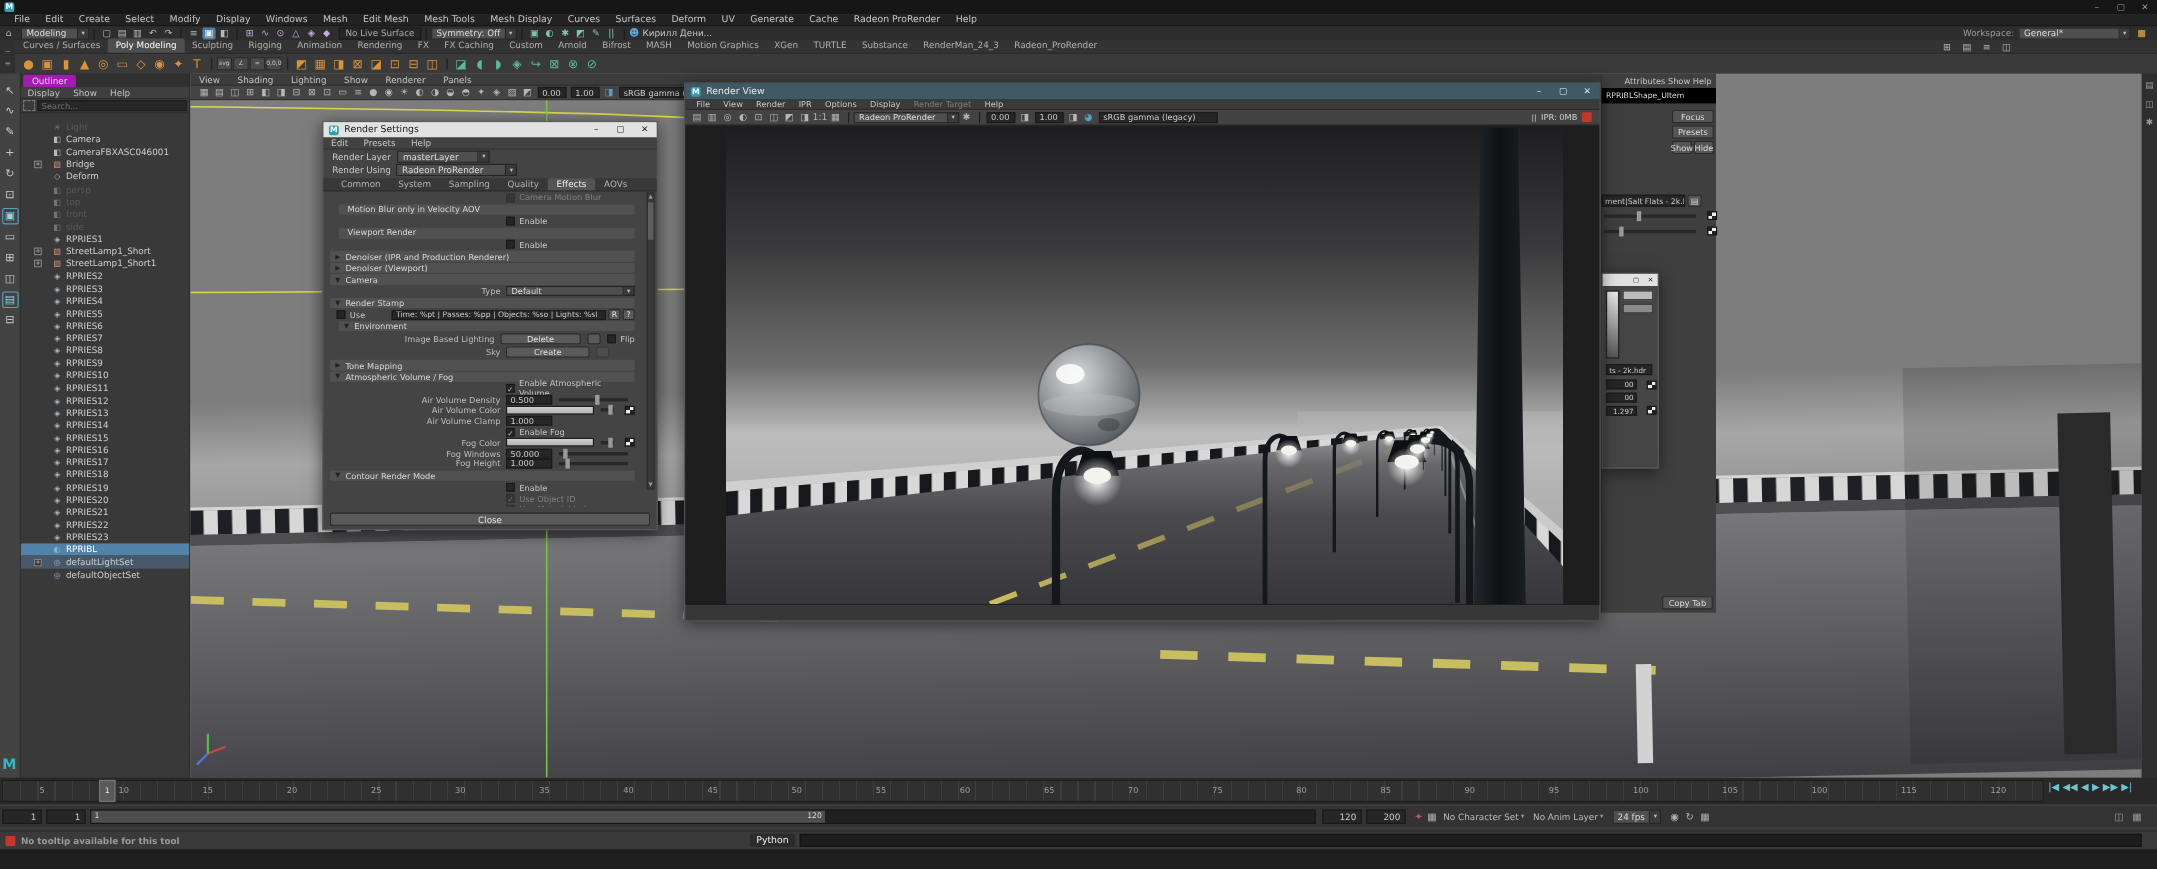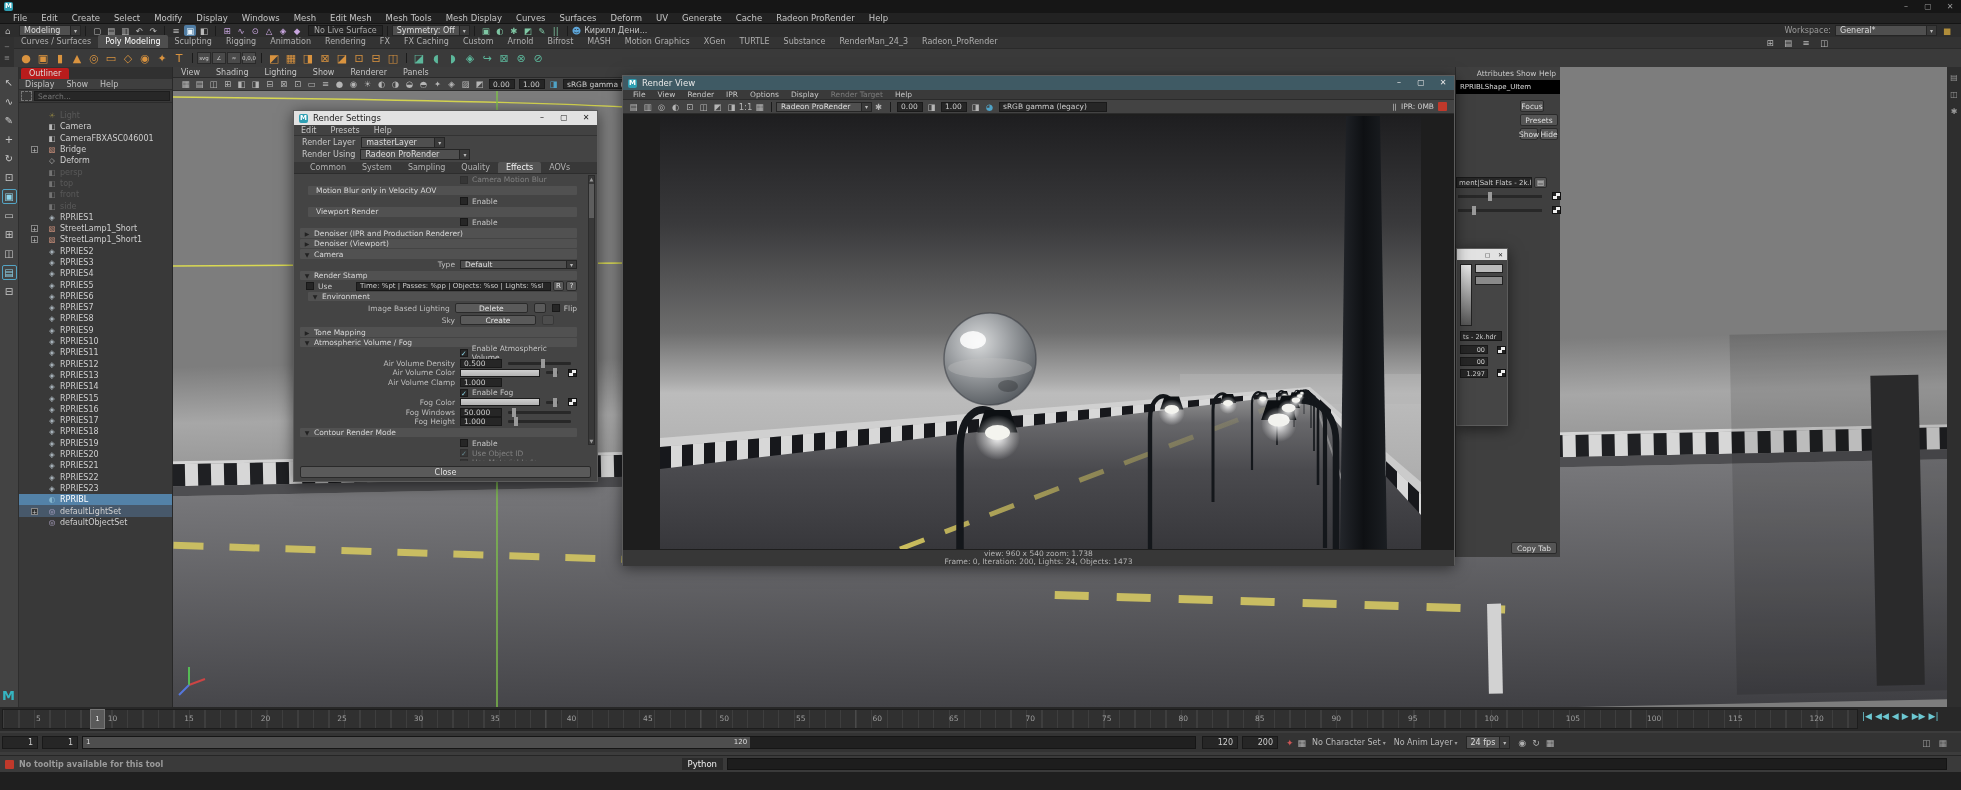--- a/index.html
+++ b/index.html
@@ -29,21 +29,21 @@
   .si.teal{color:#5cb79b;}
   .si.badge{font-size:5.5px;color:#ccc;background:#4a4a4a;border:1px solid #2a2a2a;width:14px;height:12px;}
   #shelfleft{left:0;top:37px;width:14px;height:30px;background:#303030;display:flex;flex-direction:column;align-items:center;justify-content:center;gap:3px;color:#909090;font-size:7px;}
   
   #toolbox{left:0;top:67px;width:19px;height:640px;background:#434343;border-right:1px solid #2e2e2e;display:flex;flex-direction:column;align-items:center;padding-top:8px;}
   .tool{width:15px;height:15px;display:flex;align-items:center;justify-content:center;color:#c9c9c9;font-size:10px;margin-bottom:4px;}
   .tool.active{border:1px solid #53a4c4;border-radius:2px;color:#8ed4ea;}
   #maya-m{left:2px;top:688px;color:#35b5c1;font-weight:bold;font-size:13px;}
   #outliner{left:19px;top:67px;width:154px;height:640px;background:#393939;border-right:1px solid #282828;}
   #outliner .phead{height:12px;background:#303030;display:flex;align-items:flex-end;}
-  #outliner .ptab{background:#b91c1c;color:#ddd;font-size:8px;padding:1px 8px;border-radius:2px 2px 0 0;margin-left:2px;}
+  #outliner .ptab{background:#a21caf;color:#ddd;font-size:8px;padding:1px 8px;border-radius:2px 2px 0 0;margin-left:2px;}
   #outliner .pmenus{height:11px;display:flex;align-items:center;background:#3f3f3f;border-bottom:1px solid #2c2c2c;}
   #outliner .pmenus span{font-size:8px;color:#c0c0c0;padding:0 6px;}
   #osearch{height:13px;display:flex;align-items:center;padding:1px 2px;border-bottom:1px solid #2c2c2c;}
   #osearch .sic{width:11px;height:10px;border:1px dashed #777;margin-right:2px;}
   #osearch input{flex:1;background:#272727;border:1px solid #1d1d1d;height:10px;font-size:7.5px;color:#999;padding:0 3px;width:80px;}
   #olist{padding-top:7px;}
   .orow{height:11.3px;display:flex;align-items:center;padding-left:28px;font-size:8px;color:#cfcfcf;white-space:nowrap;}
   .orow .ebox{width:7px;height:7px;border:1px solid #888;color:#ccc;font-size:6px;line-height:5px;text-align:center;margin-left:-16px;margin-right:9px;background:#333;}
   .orow .ebox:empty{visibility:hidden;}
   .orow .oi{width:10px;margin-right:3px;font-size:7.5px;text-align:center;}
@@ -806,21 +806,21 @@
   <div id="rightstrip" class="abs">
 
   <span><i style="font-style:normal">▤</i></span>
       <span><i style="font-style:normal">◫</i></span>
       <span><i style="font-style:normal">✱</i></span>
     </div>
 
   <div id="ae" class="abs">
     <div style="height:13px;display:flex;align-items:center;justify-content:flex-end;overflow:hidden;padding-right:4px;white-space:nowrap">Attributes   Show   Help</div>
     <div style="height:14px;background:#000000;display:flex;align-items:center;padding:0 4px;overflow:hidden;white-space:nowrap;font-size:7px;color:#ddd">RPRIBLShape_UItem</div>
-    <div class="aebtn abs" style="left:64px;top:33px;width:24px;height:12px">Focus</div>
+    <div class="aebtn abs" style="left:64px;top:33px;width:38px;height:12px">Focus</div>
     <div class="aebtn abs" style="left:64px;top:47px;width:38px;height:12px">Presets</div>
     <div class="aebtn abs" style="left:64px;top:61px;width:18px;height:12px">Show</div>
     <div class="aebtn abs" style="left:84px;top:61px;width:18px;height:12px">Hide</div>
     <div class="abs" style="left:0;top:110px;width:76px;height:11px;background:#262626;border:1px solid #191919;overflow:hidden;white-space:nowrap;font-size:7px;color:#ccc;padding:1px 2px">ment|Salt Flats - 2k.hdr</div>
     <div class="aebtn abs" style="left:78px;top:110px;width:13px;height:11px">▤</div>
     <div class="abs" style="left:2px;top:128px;width:84px;height:3px;background:#282828">
         <span class="abs" style="left:30px;top:-3px;width:4px;height:9px;background:#9a9a9a"></span>
       </div>
     <div class="abs" style="left:2px;top:142px;width:84px;height:3px;background:#282828">
         <span class="abs" style="left:14px;top:-3px;width:4px;height:9px;background:#9a9a9a"></span>
@@ -1182,24 +1182,20 @@
         <use href="#lampR" transform="translate(658,284) scale(0.85)"></use>
         <use href="#lampR" transform="translate(654,280) scale(0.55)"></use>
         <use href="#lampR" transform="translate(651,277) scale(0.35)"></use>
         <circle cx="330" cy="243" r="46" fill="url(#sphere)"></circle>
         <ellipse cx="330" cy="252" rx="42" ry="10" fill="#c2c2c2" opacity=".35"></ellipse>
         <circle cx="330" cy="243" r="46" fill="none" stroke="#3c4046" stroke-width="1.5" opacity=".6"></circle>
         <ellipse cx="313" cy="224" rx="13" ry="9" fill="#ffffff" opacity=".85"></ellipse>
         <ellipse cx="348" cy="270" rx="10" ry="6" fill="#2c2f33" opacity=".4"></ellipse>
       </svg>
     </div>
-    <div id="rvstatus">
-      <span>view: 960 x 540   zoom: 1.738</span>
-      <span>Frame: 0, Iteration: 200, Lights: 24, Objects: 1473</span>
-    </div>
   </div>
 
   <div id="timeline" class="abs">
     <div id="tlticks"></div>
     <div id="tllabels">
 
     <span>5</span>
         <span>10</span>
         <span>15</span>
         <span>20</span>

